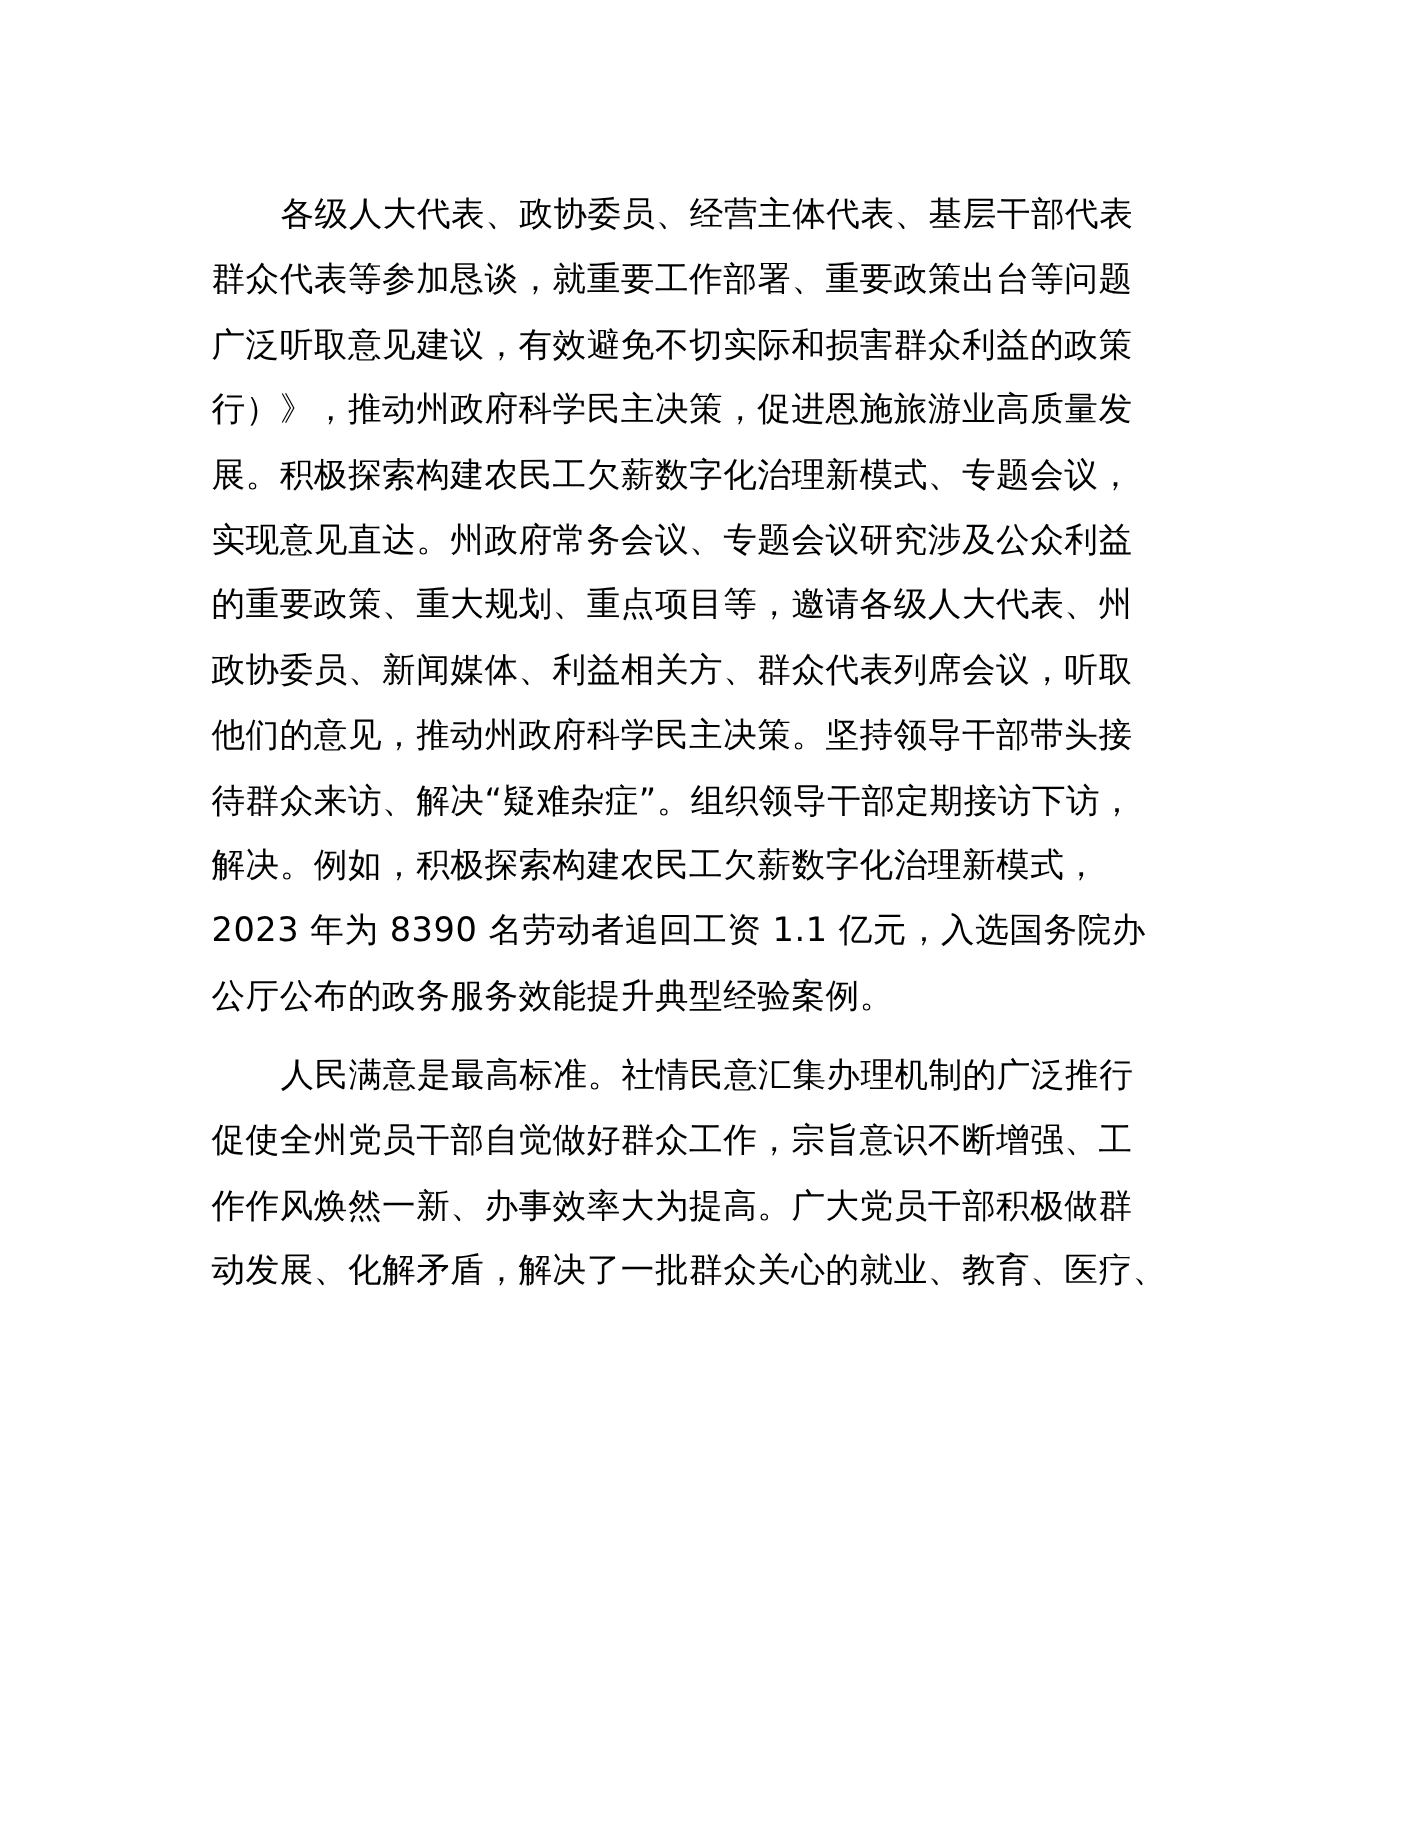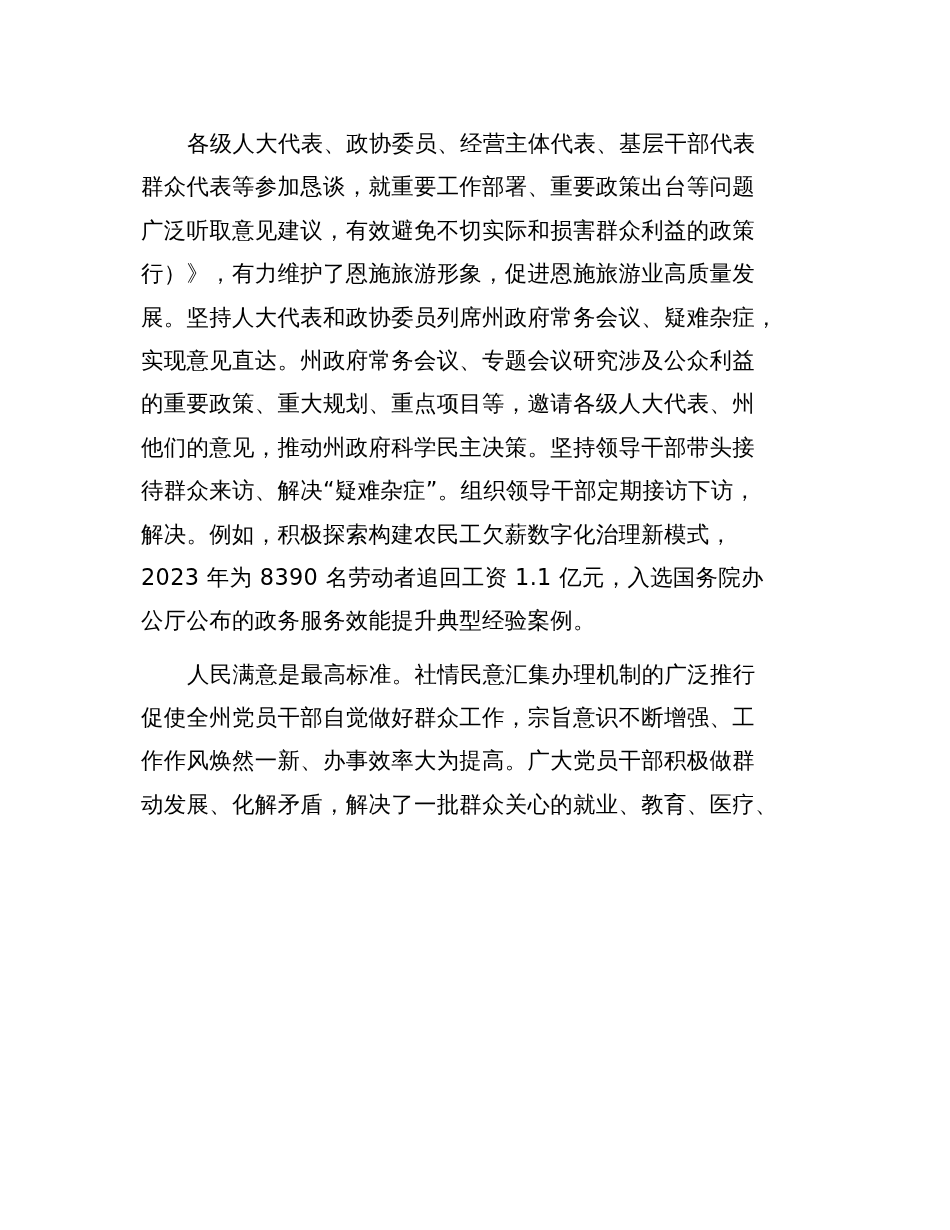--- a/index.html
+++ b/index.html
@@ -47,24 +47,25 @@
 </head>
 <body>
 
 <div class="page">
   <div class="body-text">
 
     <div class="paragraph">
       <span class="line indent">各级人大代表、政协委员、经营主体代表、基层干部代表</span>
       <span class="line">群众代表等参加恳谈，就重要工作部署、重要政策出台等问题</span>
       <span class="line">广泛听取意见建议，有效避免不切实际和损害群众利益的政策</span>
-      <span class="line">行）》，有力维护了恩施旅游形象，促进恩施旅游业高质量发</span>
-      <span class="line">展。坚持人大代表和政协委员列席州政府常务会议、疑难杂症，</span>
+      <span class="line">行）》，推动州政府科学民主决策，促进恩施旅游业高质量发</span>
+      <span class="line">展。积极探索构建农民工欠薪数字化治理新模式、专题会议，</span>
       <span class="line">实现意见直达。州政府常务会议、专题会议研究涉及公众利益</span>
       <span class="line">的重要政策、重大规划、重点项目等，邀请各级人大代表、州</span>
+      <span class="line">政协委员、新闻媒体、利益相关方、群众代表列席会议，听取</span>
       <span class="line">他们的意见，推动州政府科学民主决策。坚持领导干部带头接</span>
       <span class="line">待群众来访、解决“疑难杂症”。组织领导干部定期接访下访，</span>
       <span class="line">解决。例如，积极探索构建农民工欠薪数字化治理新模式，</span>
       <span class="line">2023 年为 8390 名劳动者追回工资 1.1 亿元，入选国务院办</span>
       <span class="line">公厅公布的政务服务效能提升典型经验案例。</span>
     </div>
 
     <div class="para-gap"></div>
 
     <div class="paragraph">

